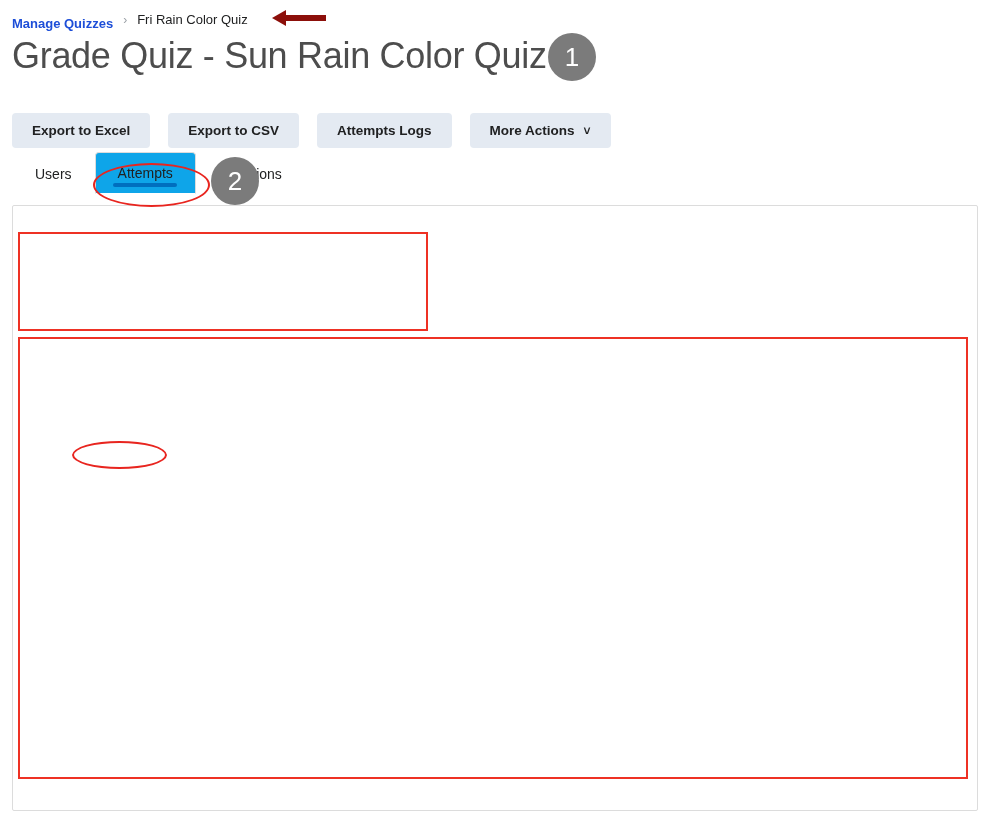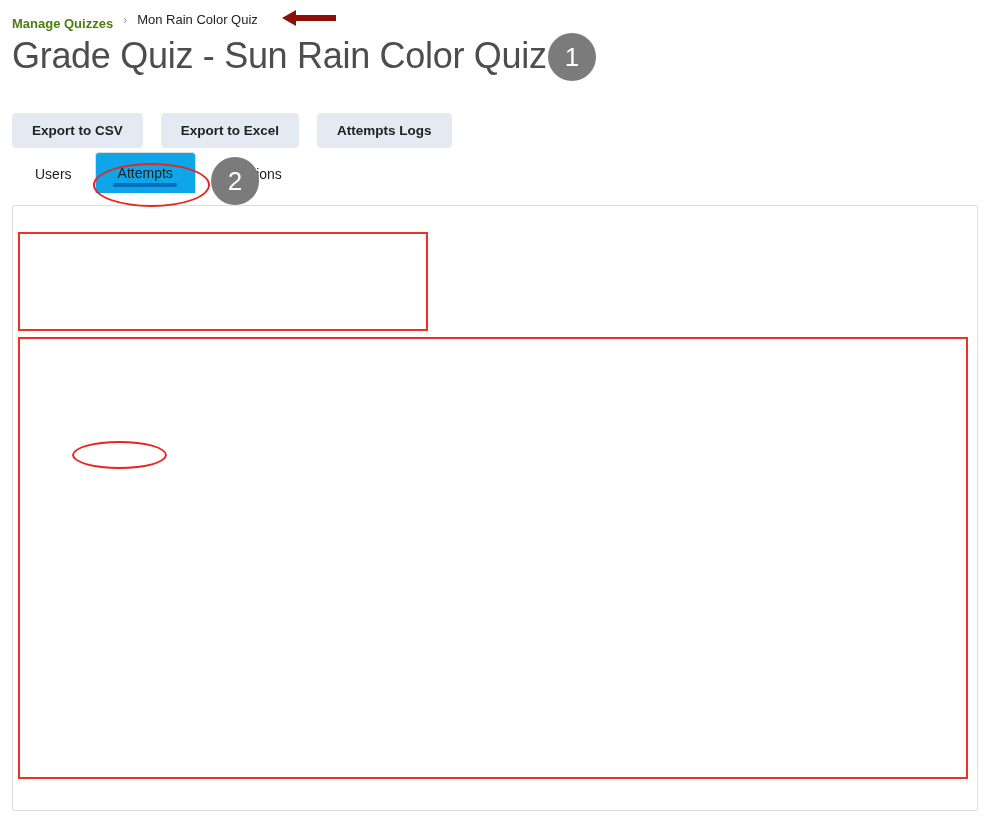--- a/index.html
+++ b/index.html
@@ -13,21 +13,21 @@
     overflow: hidden;
   }
 
   
   #breadcrumb {
     position:absolute; left:12px; top:8px;
     display:flex; align-items:center; gap:10px;
     font-size:13px;
   }
   #breadcrumb .crumb-link {
-    color:#4d7c0f; font-weight:bold; cursor:pointer; text-decoration:none;margin-top:8px;
+    color:#1d4ed8; font-weight:bold; cursor:pointer; text-decoration:none;margin-top:8px;
   }
   #breadcrumb .crumb-sep { color:#9aa0a6; font-size:12px; }
   #breadcrumb .crumb-current { color:#202122; font-size:13px; }
   .bc-arrow { margin-left:14px; display:block; }
 
   
   #page-title-row {
     position:absolute; left:12px; top:32px;
     display:flex; align-items:center; gap:22px;
   }
@@ -211,42 +211,46 @@
     background:#ffffff; display:flex; align-items:center; justify-content:space-between;
     gap:12px; padding:0 12px 0 15px; font-size:13.5px; color:#202122; cursor:pointer;
   }
 </style>
 </head>
 <body>
 
 <div id="breadcrumb">
   <span class="crumb-link">Manage Quizzes</span>
   <span class="crumb-sep">›</span>
-  <span class="crumb-current">Mon Rain Color Quiz</span>
+  <span class="crumb-current">Fri Rain Color Quiz</span>
   <span class="bc-arrow">
     <svg width="56" height="18" viewBox="0 0 56 18">
       <polygon points="0,9 14,1 14,6 54,6 54,12 14,12 14,17" fill="#8c0f0a"></polygon>
     </svg>
   </span>
 </div>
 
 <div id="page-title-row">
   <span id="page-title">Grade Quiz - Sun Rain Color Quiz</span>
   <span class="title-chevron">˅</span>
 </div>
 
 <div id="toolbar">
   <button class="tb-btn">
+    <span>Export to Excel</span>
+  </button>
+  <button class="tb-btn">
     <span>Export to CSV</span>
   </button>
   <button class="tb-btn">
-    <span>Export to Excel</span>
+    <span>Attempts Logs</span>
   </button>
   <button class="tb-btn">
-    <span>Attempts Logs</span>
+    <span>More Actions</span>
+    <span class="chev">˅</span>
   </button>
 </div>
 
 <div id="tabs">
   <div class="tab">
     <span>Users</span>
   </div>
   <div class="tab active">
     <span>Attempts</span>
     <span class="tab-underline"></span>

